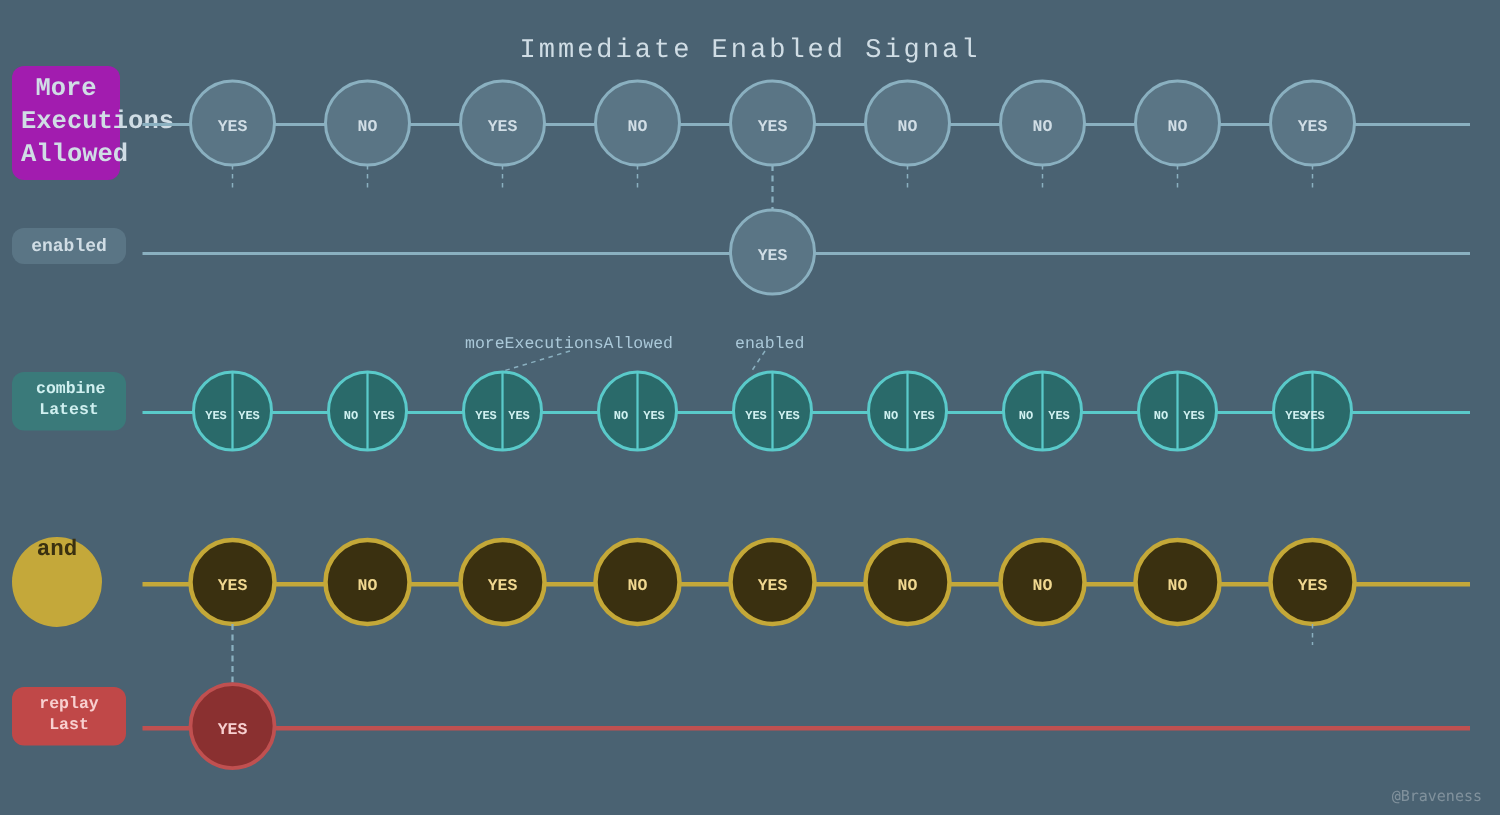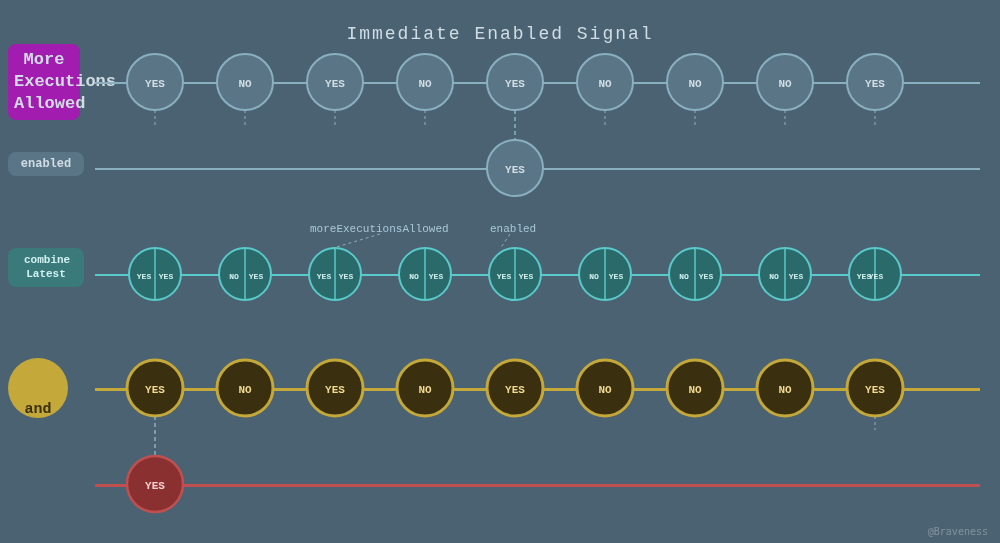--- a/index.html
+++ b/index.html
@@ -55,25 +55,28 @@
   <div style="position:absolute;top:152px;left:8px;background:#5a7585;border-radius:8px;padding:5px 8px;font-size:12px;color:#d0dde5;font-family:'Courier New',monospace;font-weight:bold;width:76px;text-align:center;">
     <span>enabled</span>
   </div>
   <div style="position:absolute;top:168px;left:95px;right:20px;height:2px;background:#8ab0c0;"></div>
 
   <div style="position:absolute;top:248px;left:8px;background:#3a7a7a;border-radius:8px;padding:5px 16px;font-size:11px;color:#d0f0f0;font-family:'Courier New',monospace;font-weight:bold;line-height:1.3;width:76px;text-align:center;">
     <span>combine<br>Latest</span>
   </div>
   <div style="position:absolute;top:274px;left:95px;right:20px;height:2px;background:#5acaca;"></div>
 
-  <div style="position:absolute;top:358px;left:8px;background:#c4a83a;border-radius:50%;width:60px;height:60px;display:flex;align-items:flex-end;justify-content:center;font-size:15px;color:#3a3010;font-family:'Courier New',monospace;font-weight:bold;">
+  <div style="position:absolute;top:358px;left:8px;background:#c4a83a;border-radius:50%;width:60px;height:60px;display:flex;align-items:flex-start;justify-content:center;font-size:15px;color:#3a3010;font-family:'Courier New',monospace;font-weight:bold;">
     <span>and</span>
   </div>
   <div style="position:absolute;top:388px;left:95px;right:20px;height:3px;background:#c4a83a;"></div>
 
+  <div style="position:absolute;top:458px;left:8px;background:#c04848;border-radius:8px;padding:5px 6px;font-size:11px;color:#f8d0d0;font-family:'Courier New',monospace;font-weight:bold;line-height:1.3;width:76px;text-align:center;">
+    <span>replay<br>Last</span>
+  </div>
   <div style="position:absolute;top:484px;left:95px;right:20px;height:3px;background:#c05050;"></div>
 
   <svg width="1000" height="543" style="position:absolute;top:0;left:0;">
 
     <defs>
       <marker id="arrow" markerWidth="6" markerHeight="6" refX="3" refY="3" orient="auto">
         <path d="M0,0 L0,6 L6,3 z" fill="#8ab0c0"></path>
       </marker>
     </defs>
 

